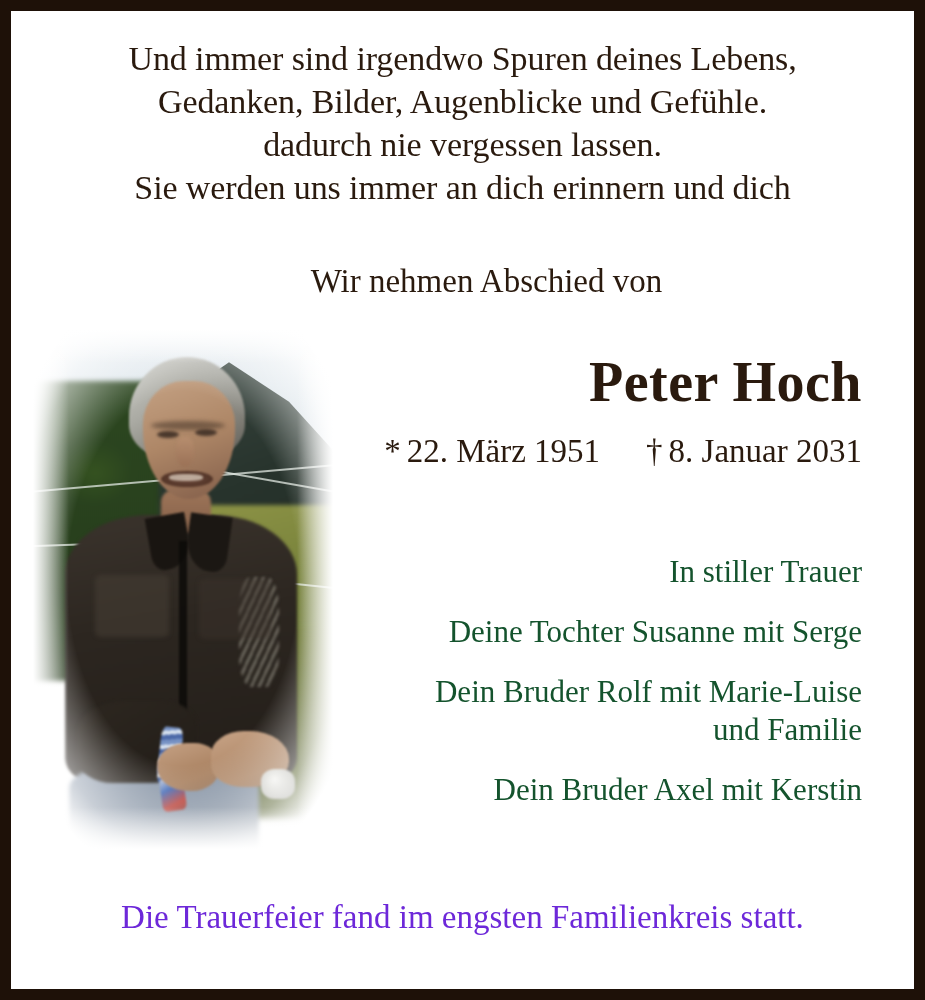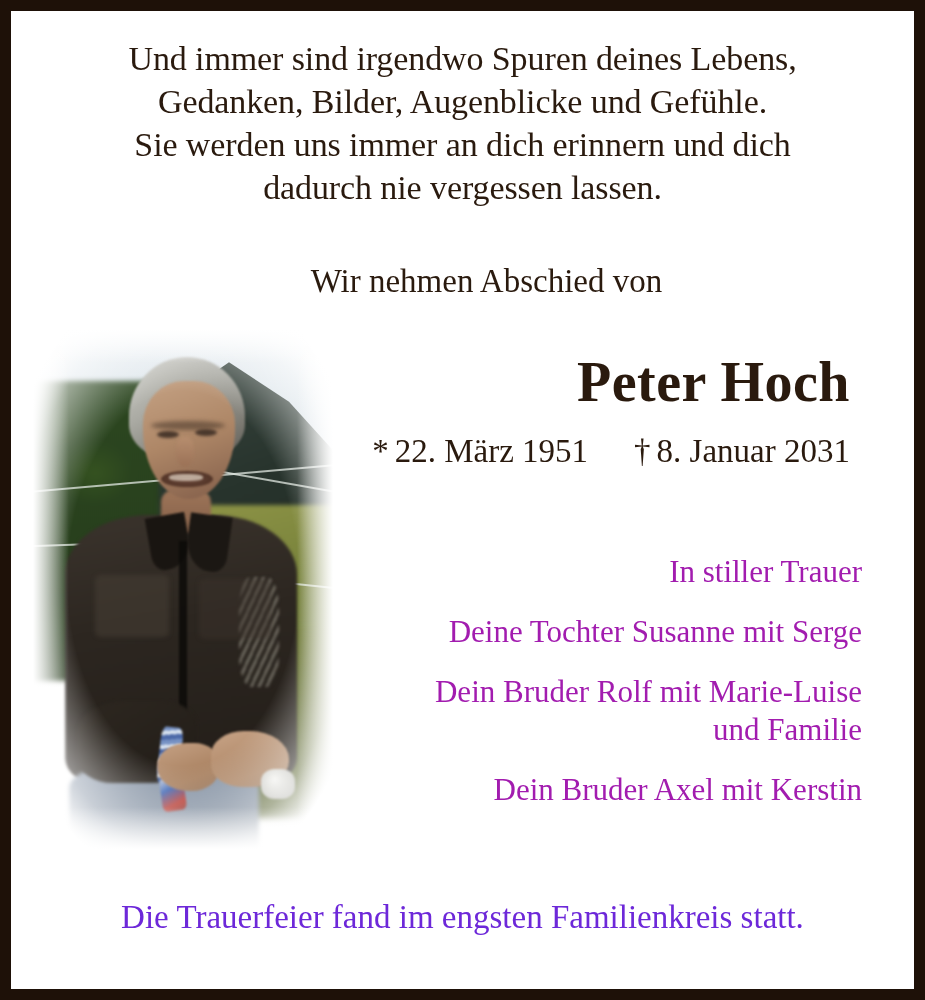--- a/index.html
+++ b/index.html
@@ -60,21 +60,21 @@
     text-align: center;
     color: #2a1a0e;
     font-size: 33px;
     line-height: 40px;
     padding-left: 24px;
   }
 
   
   .right-col {
     position: absolute;
-    right: 64px;
+    right: 52px;
     top: 340px;
     width: 560px;
     text-align: right;
     color: #2a1a0e;
   }
   .deceased-name {
     font-size: 56px;
     font-weight: bold;
     line-height: 62px;
     letter-spacing: 0.5px;
@@ -92,21 +92,21 @@
   }
   .date-item { display: inline-block; }
   .date-symbol { display: inline-block; margin-right: 6px; }
 
   .mourners {
     position: absolute;
     right: 52px;
     top: 542px;
     width: 600px;
     text-align: right;
-    color: #a21caf;
+    color: #14532d;
     font-size: 31px;
     line-height: 38px;
   }
   .mourner-line {
     display: block;
     white-space: nowrap;
     margin-bottom: 22px;
   }
   .mourner-line.tight { margin-bottom: 0; }
   .mourner-line.cont { margin-bottom: 22px; }
@@ -364,22 +364,22 @@
 </style>
 </head>
 <body>
 
 <div class="notice">
   <div class="notice-inner">
 
     <div class="verse">
       <span class="verse-line">Und immer sind irgendwo Spuren deines Lebens,</span>
       <span class="verse-line">Gedanken, Bilder, Augenblicke und Gefühle.</span>
+      <span class="verse-line">dadurch nie vergessen lassen.</span>
       <span class="verse-line">Sie werden uns immer an dich erinnern und dich</span>
-      <span class="verse-line">dadurch nie vergessen lassen.</span>
     </div>
 
     <div class="farewell">Wir nehmen Abschied von</div>
 
     <div class="portrait">
       <div class="photo-stage">
         <div class="ph ph-sky"></div>
         <div class="ph ph-mountain"></div>
         <div class="ph ph-mountain2"></div>
         <div class="ph ph-field"></div>

